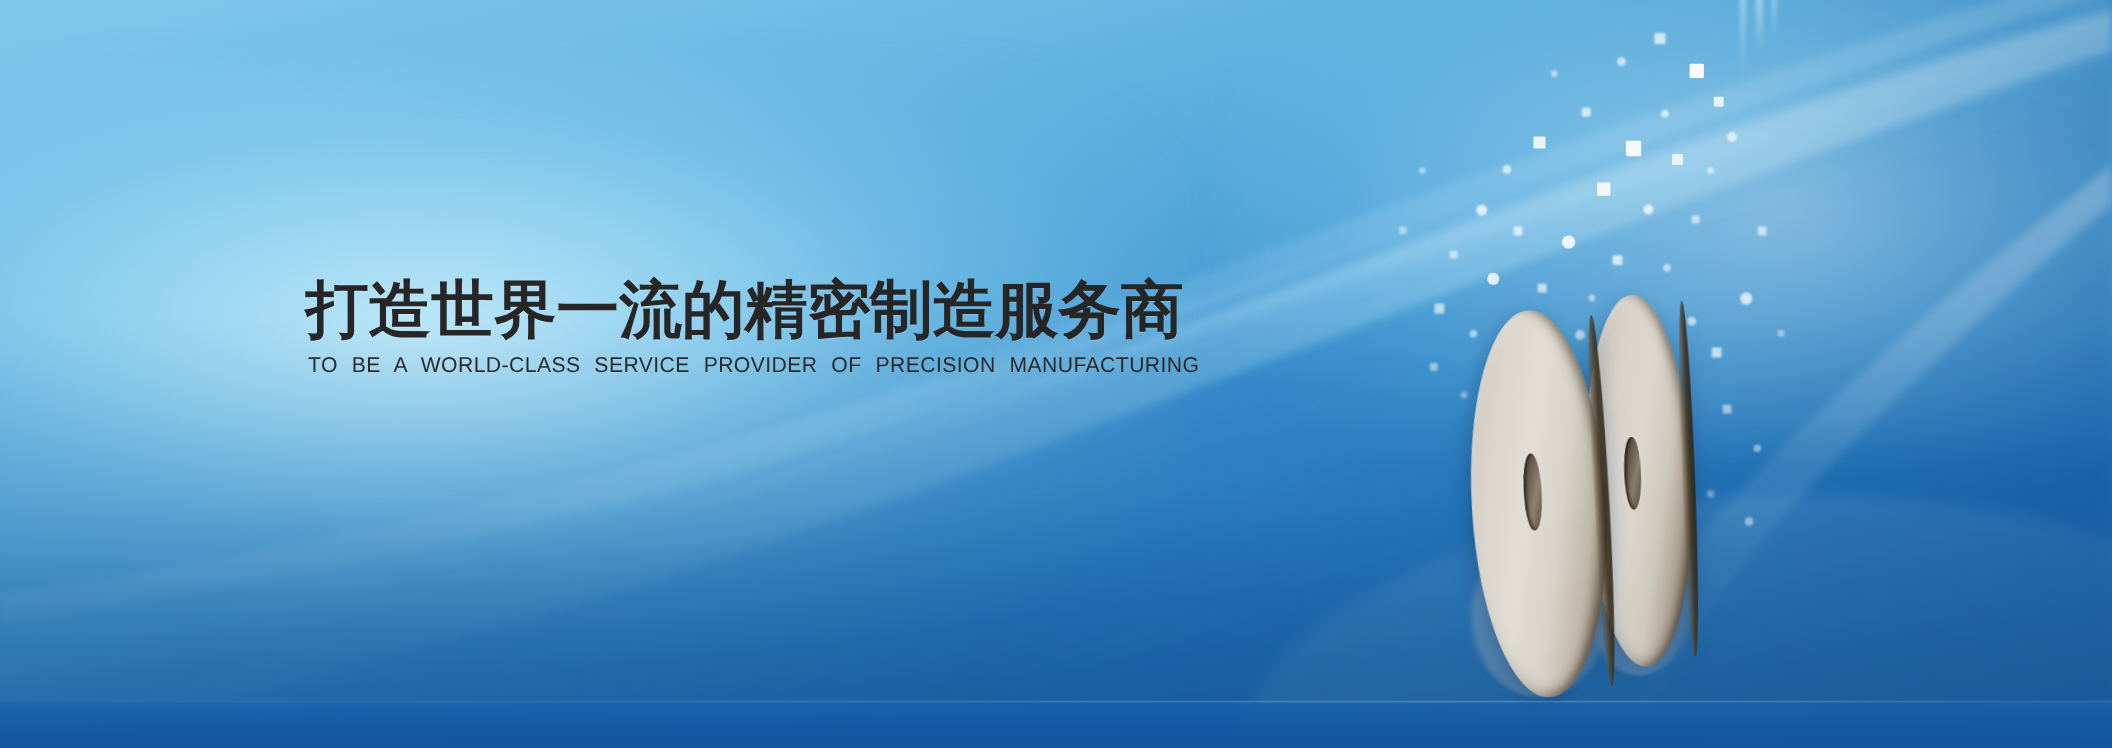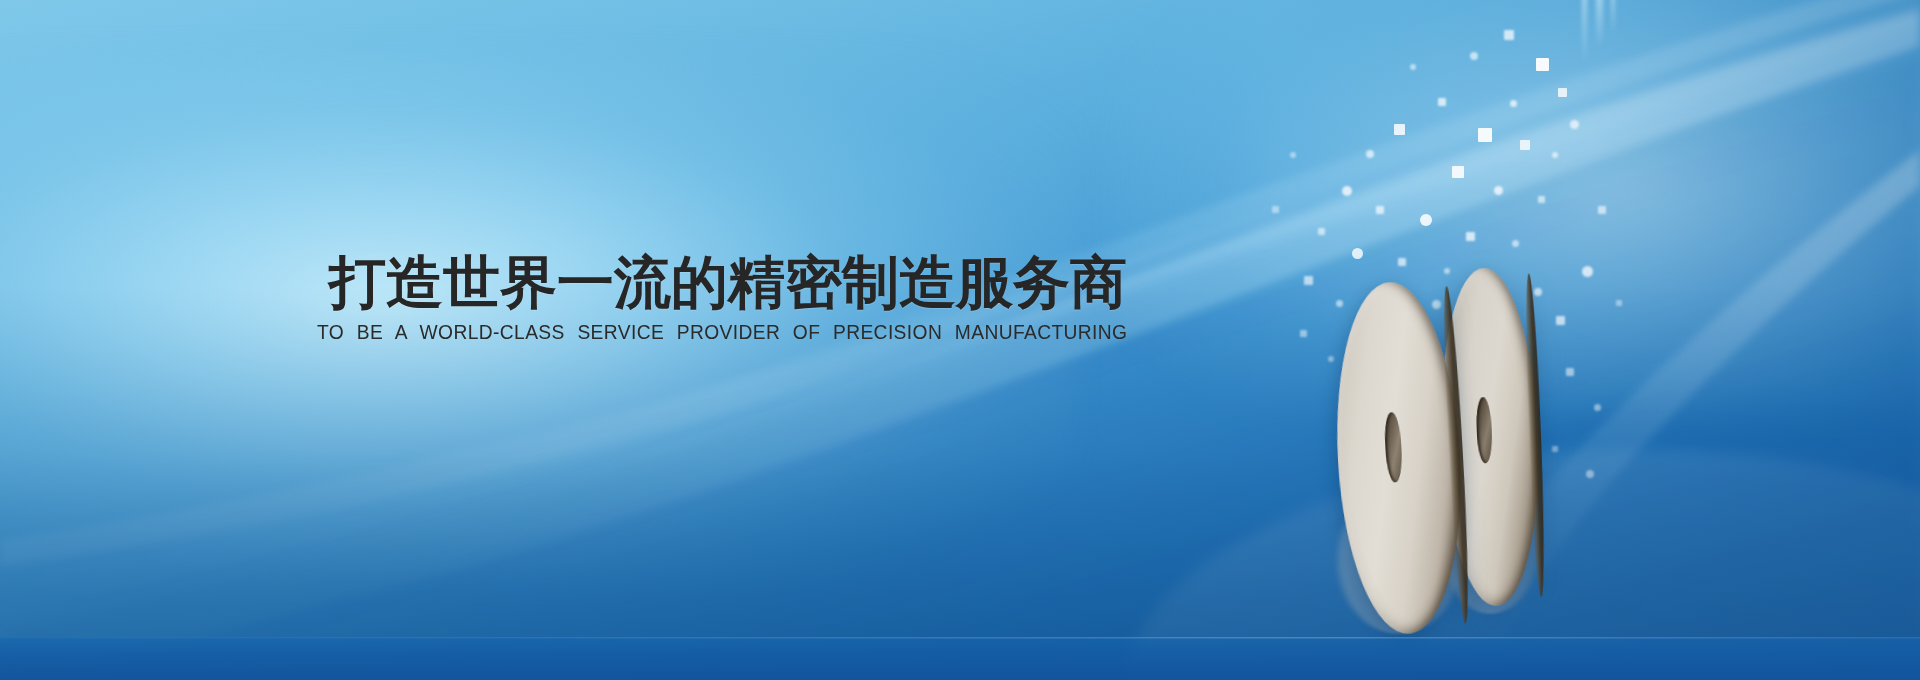--- a/index.html
+++ b/index.html
@@ -124,21 +124,20 @@
       rgba(215,238,252,0.26) 70%,
       rgba(205,234,250,0.12) 100%);
   }
 
   
   .copy {
     position: absolute;
     left: 278px;
     top: 252px;
     width: 900px;
-    text-align: center;
   }
   .headline {
     margin: 0;
     font-family: "DejaVu Sans", "Liberation Sans", sans-serif;
     font-size: 57px;
     font-weight: 700;
     line-height: 1.06;
     letter-spacing: 0px;
     color: #262626;
     white-space: nowrap;

